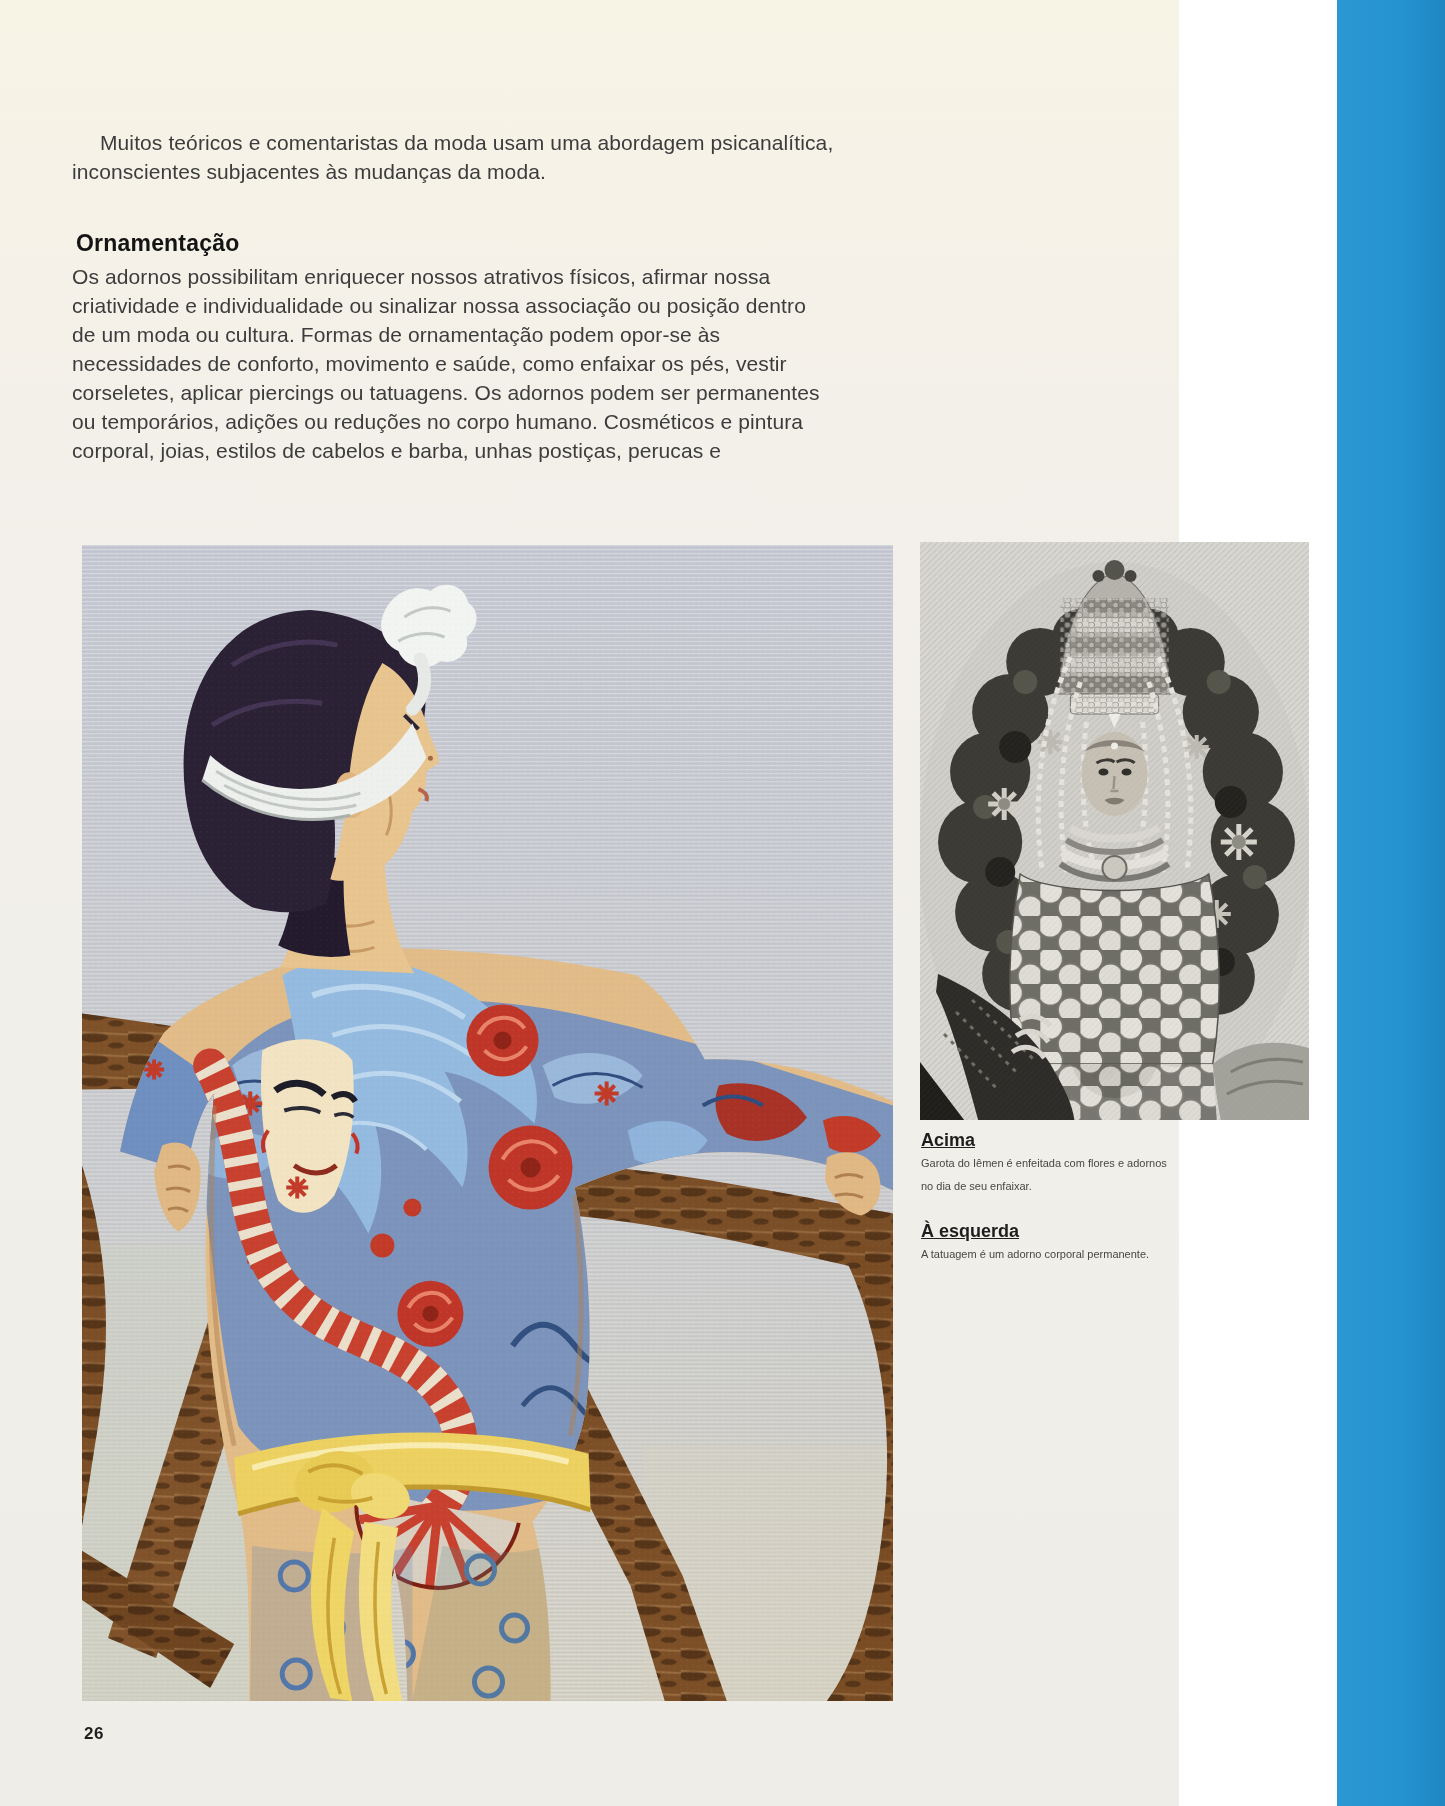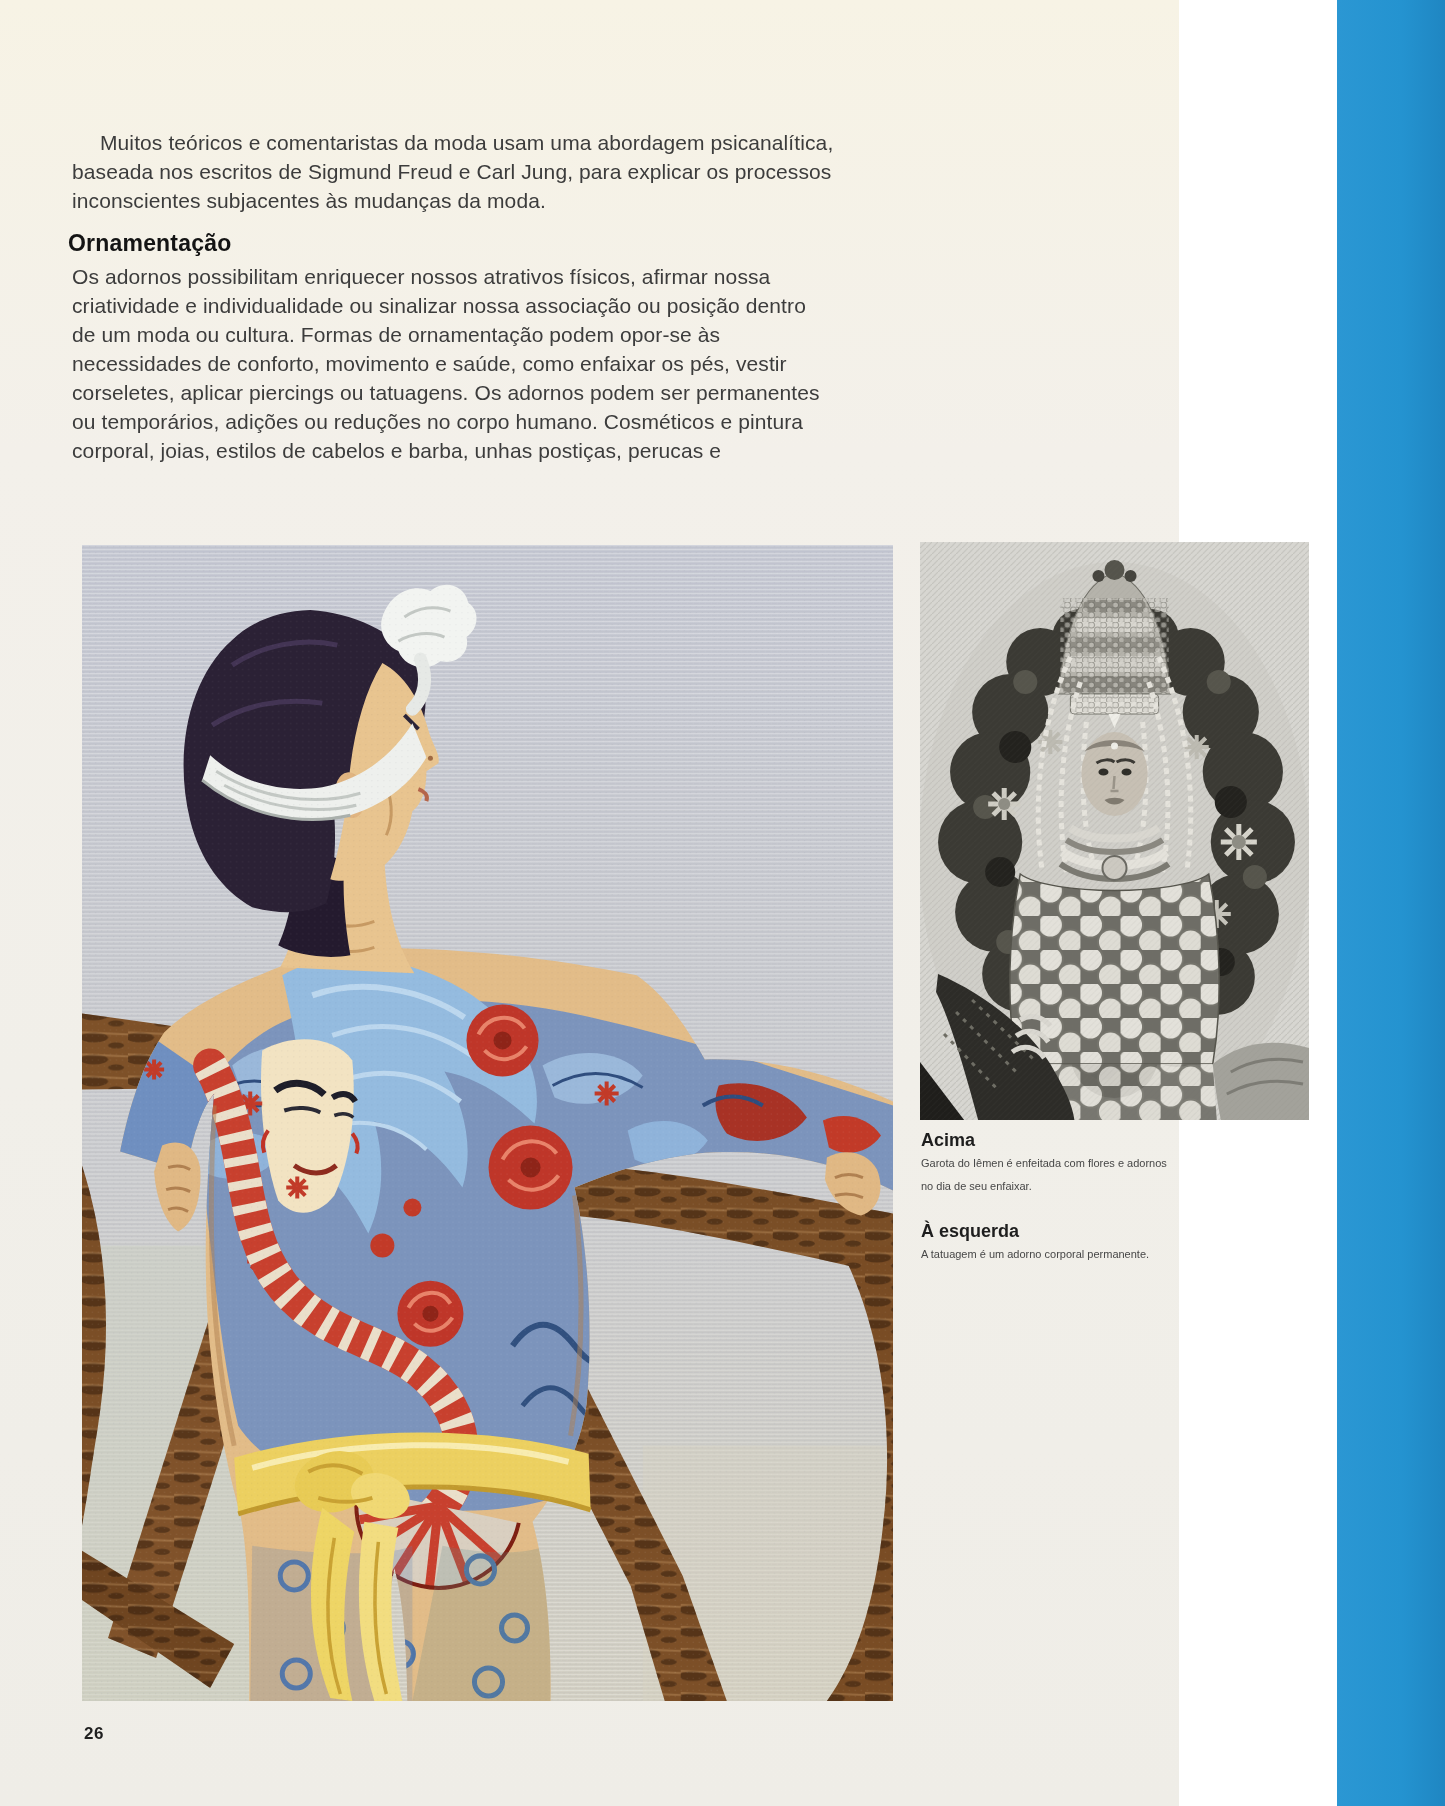--- a/index.html
+++ b/index.html
@@ -4,43 +4,42 @@
 <style>
   html,body{margin:0;padding:0;}
   body{width:1445px;height:1806px;position:relative;overflow:hidden;
        font-family:"Liberation Sans","DejaVu Sans",sans-serif;}
   .page{position:absolute;inset:0;width:1179px;height:1806px;
         background:linear-gradient(180deg,#f7f3e5 0%,#f3f0ea 25%,#f1efe9 60%,#efede7 100%);}
   .accent-bar{position:absolute;top:0;height:1806px;left:1337px;width:108px;}
   .textcol{position:absolute;color:#3c3c3c;font-size:21px;line-height:29px;letter-spacing:.1px;}
   .intro{left:72px;top:128px;width:800px;}
   .intro .line.first{padding-left:28px;}
-  .heading{position:absolute;left:68px;top:230px;font-size:23px;font-weight:bold;color:#141414;letter-spacing:.2px;}
+  .heading{position:absolute;left:76px;top:230px;font-size:23px;font-weight:bold;color:#141414;letter-spacing:.2px;}
   .bodypara{left:72px;top:262px;width:830px;}
   .line{white-space:nowrap;}
   .figure{position:absolute;overflow:hidden;}
   .fig-tattoo{left:82px;top:545px;width:811px;height:1156px;}
   .fig-bride{left:920px;top:542px;width:389px;height:578px;}
   .figure svg{display:block;width:100%;height:100%;}
   .captions{position:absolute;left:921px;top:1128px;width:410px;color:#474747;}
-  .cap-label{font-size:18px;font-weight:bold;color:#1e1e1e;line-height:24px;}
+  .cap-label{font-size:18px;font-weight:bold;color:#1e1e1e;line-height:24px;text-decoration:underline;}
   .cap-line{font-size:11px;line-height:23px;}
   .cap-gap{height:21px;}
   .pagenum{position:absolute;left:84px;top:1724px;font-size:17px;font-weight:bold;color:#1f1f1f;letter-spacing:.5px;}
 </style>
 </head>
 <body>
 
 <div class="page">
 
   <div class="accent-bar" style="background:linear-gradient(90deg,#2b97d3 0%,#2493d0 60%,#1f86c2 100%);"></div>
 
   <div class="textcol intro">
     <div class="line first">Muitos teóricos e comentaristas da moda usam uma abordagem psicanalítica,</div>
-    <div class="line">baseada nos escritos de Sigmund Freud e Carl Jung, para explicar os processos</div>
     <div class="line">inconscientes subjacentes às mudanças da moda.</div>
   </div>
 
   <div class="heading">Ornamentação</div>
 
   <div class="textcol bodypara">
     <div class="line">Os adornos possibilitam enriquecer nossos atrativos físicos, afirmar nossa</div>
     <div class="line">criatividade e individualidade ou sinalizar nossa associação ou posição dentro</div>
     <div class="line">de um moda ou cultura. Formas de ornamentação podem opor-se às</div>
     <div class="line">necessidades de conforto, movimento e saúde, como enfaixar os pés, vestir</div>

